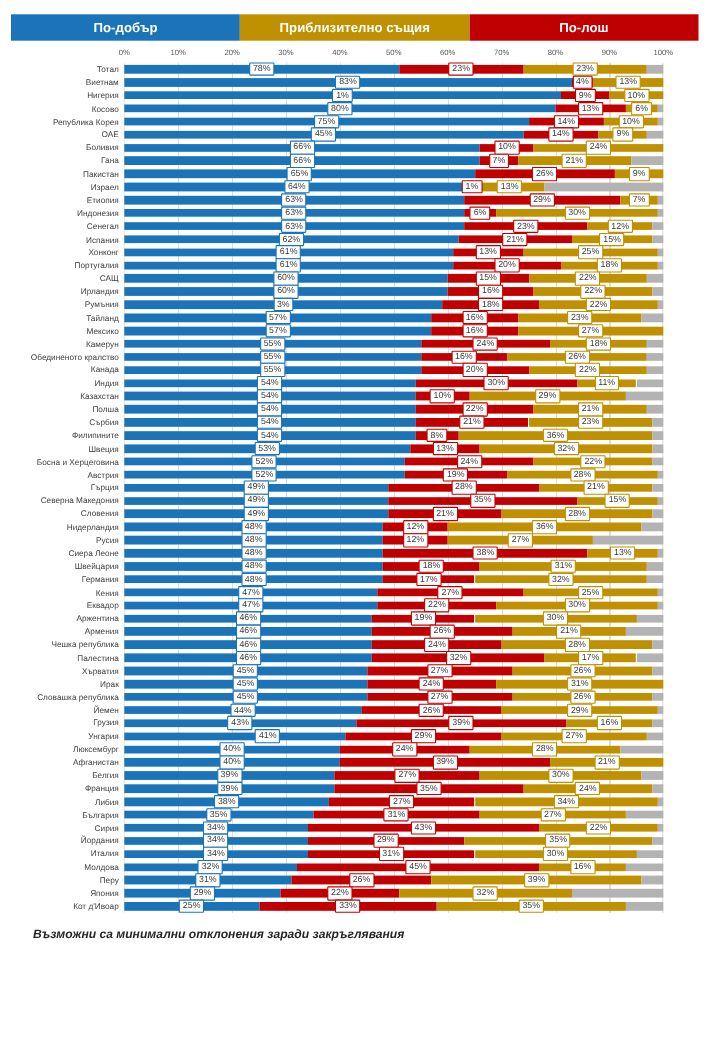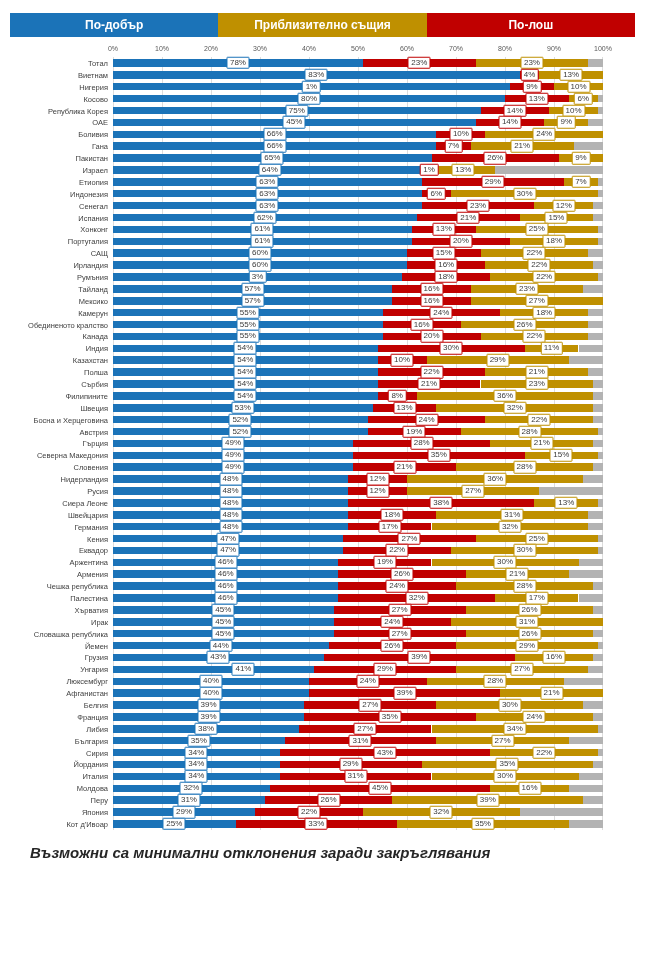--- a/index.html
+++ b/index.html
@@ -56,21 +56,21 @@
   }
   .seg { position:absolute; top:2.2px; height:7.5px; }
   .vlabel {
     position:absolute; top:50%; transform:translate(-50%,-50%);
     background:#ffffff; border:1px solid #000;
     font-size:8px; color:#3a3a3a; line-height:10.5px;
     padding:0 2.5px; white-space:nowrap; border-radius:1px;
   }
   .footnote {
     margin:14px 0 0 30px;
-    font-size:15px; font-weight:bold; font-style:italic; color:#262626;
+    font-size:11px; font-weight:bold; font-style:italic; color:#262626;
   }
 </style>
 </head>
 <body>
 
 <div class="page">
 
 
 
   <div class="legend" id="legend">

